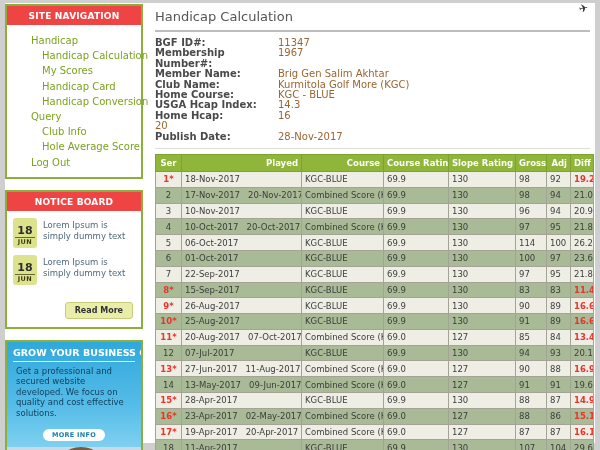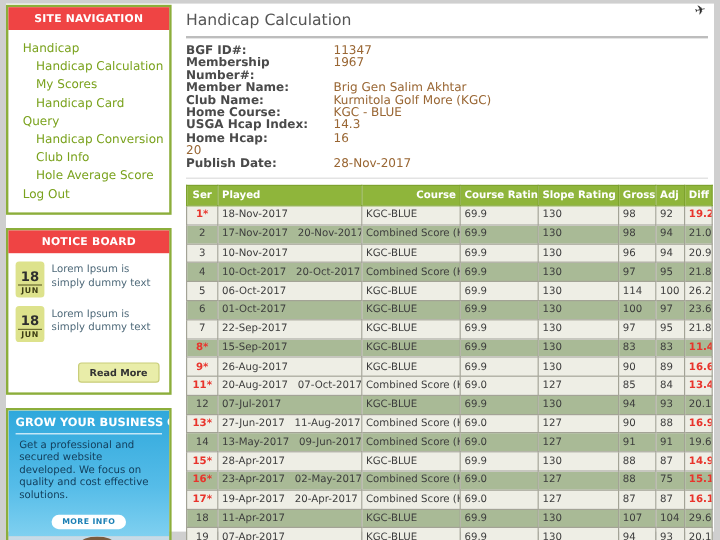--- a/index.html
+++ b/index.html
@@ -4,21 +4,21 @@
 <style>
   * { margin:0; padding:0; box-sizing:border-box; }
   html,body { width:600px; height:450px; overflow:hidden; }
   body { background:#cfcfcf; font-family:"DejaVu Sans","Liberation Sans",sans-serif; position:relative; }
   .page { position:absolute; left:5px; top:3px; width:590px; height:440px; background:#ffffff; }
 
   
   .sidebar { position:absolute; left:5px; top:4px; width:138px; }
   .panel { border:2px solid #8cae3b; background:#fff; margin-bottom:11px; }
   .panel-header { background:#ef4444; color:#fff; font-size:9px; font-weight:bold; text-align:center; padding:5px 0 4px; letter-spacing:.2px; }
-  .nav-list { padding:8px 4px 7px; }
+  .nav-list { padding:8px 16px 7px; }
   .nav-item { font-size:10px; color:#7aa21d; padding:2.1px 4px 2.1px 8px; cursor:pointer; white-space:nowrap; }
   .nav-item.indent { padding-left:19px; }
 
   .notice-content { padding:7px 6px 6px; }
   .notice-item { display:flex; align-items:flex-start; margin-bottom:7px; }
   .date-badge { width:24px; background:#dde28c; border-radius:3px; text-align:center; padding:1px 0 2px; margin-right:6px; flex:none; }
   .date-day { font-size:11px; font-weight:bold; color:#2e2e2e; border-bottom:1px solid #6a6a30; display:inline-block; line-height:12px; padding:0 2px; }
   .date-month { font-size:6.5px; font-weight:bold; color:#3c3c14; letter-spacing:.5px; }
   .notice-text { font-size:8.5px; color:#4f6a7a; line-height:11.5px; padding-top:2px; }
   .read-more-row { text-align:right; padding:2px 2px 0; }
@@ -41,21 +41,21 @@
   .page-title { font-size:13px; color:#555; }
   .corner-icon { position:absolute; right:2px; top:-2px; font-size:11px; color:#2f2f2f; transform:rotate(-12deg); cursor:pointer; }
 
   .details { padding:6px 0 2px; }
   .detail-row { display:flex; font-size:10px; line-height:10.4px; }
   .detail-label { width:123px; flex:none; font-weight:bold; color:#4a4a4a; }
   .detail-value { color:#996633; }
   .details-rule { border-bottom:1px solid #ddd; margin:4px 0 5px; }
 
   table.scores { width:100%; border-collapse:collapse; table-layout:fixed; font-size:8.5px; }
-  table.scores th { background:#8fb53b; color:#fff; font-weight:bold; border:1px solid #7da22e; padding:3px 3px; text-align:left; white-space:nowrap; overflow:hidden; }
+  table.scores th { background:#8fb53b; color:#fff; font-weight:bold; border:1px solid #7da22e; padding:3px 3px; text-align:right; white-space:nowrap; overflow:hidden; }
   table.scores th.h-ser { text-align:center; }
   table.scores th.h-course { text-align:right; }
   table.scores td { border:1px solid #a3a396; padding:2.4px 3px; color:#3d3d3d; white-space:pre; overflow:hidden; }
   table.scores tr.odd td { background:#eeeee5; }
   table.scores tr.even td { background:#a9ba96; }
   td.c-ser { text-align:center; color:#4a4a4a; }
   tr.starred td.c-ser, tr.starred td.c-diff { color:#e8342c; font-weight:bold; }
 </style>
 </head>
 <body>
@@ -64,22 +64,22 @@
 
 <div class="sidebar">
 
   <div class="panel">
     <div class="panel-header">SITE NAVIGATION</div>
     <div class="nav-list">
         <div class="nav-item">Handicap</div>
         <div class="nav-item indent">Handicap Calculation</div>
         <div class="nav-item indent">My Scores</div>
         <div class="nav-item indent">Handicap Card</div>
+        <div class="nav-item indent">Handicap Conversion</div>
         <div class="nav-item">Query</div>
-        <div class="nav-item indent">Handicap Conversion</div>
         <div class="nav-item indent">Club Info</div>
         <div class="nav-item indent">Hole Average Score</div>
         <div class="nav-item">Log Out</div>
       </div>
   </div>
 
   <div class="panel">
     <div class="panel-header">NOTICE BOARD</div>
     <div class="notice-content">
         <div class="notice-item">
@@ -265,20 +265,30 @@
         <tr class="odd starred">
           <td class="c-ser">9*</td>
           <td class="c-played">26-Aug-2017</td>
           <td class="c-course">KGC-BLUE</td>
           <td class="c-crating">69.9</td>
           <td class="c-srating">130</td>
           <td class="c-gross">90</td>
           <td class="c-adj">89</td>
           <td class="c-diff">16.6</td>
         </tr>
+        <tr class="even starred">
+          <td class="c-ser">10*</td>
+          <td class="c-played">25-Aug-2017</td>
+          <td class="c-course">KGC-BLUE</td>
+          <td class="c-crating">69.9</td>
+          <td class="c-srating">130</td>
+          <td class="c-gross">91</td>
+          <td class="c-adj">89</td>
+          <td class="c-diff">16.6</td>
+        </tr>
         <tr class="odd starred">
           <td class="c-ser">11*</td>
           <td class="c-played">20-Aug-2017   07-Oct-2017</td>
           <td class="c-course">Combined Score (KGC-</td>
           <td class="c-crating">69.0</td>
           <td class="c-srating">127</td>
           <td class="c-gross">85</td>
           <td class="c-adj">84</td>
           <td class="c-diff">13.4</td>
         </tr>
@@ -322,21 +332,21 @@
           <td class="c-adj">87</td>
           <td class="c-diff">14.9</td>
         </tr>
         <tr class="even starred">
           <td class="c-ser">16*</td>
           <td class="c-played">23-Apr-2017   02-May-2017</td>
           <td class="c-course">Combined Score (KGC-</td>
           <td class="c-crating">69.0</td>
           <td class="c-srating">127</td>
           <td class="c-gross">88</td>
-          <td class="c-adj">75</td>
+          <td class="c-adj">86</td>
           <td class="c-diff">15.1</td>
         </tr>
         <tr class="odd starred">
           <td class="c-ser">17*</td>
           <td class="c-played">19-Apr-2017   20-Apr-2017</td>
           <td class="c-course">Combined Score (KGC-</td>
           <td class="c-crating">69.0</td>
           <td class="c-srating">127</td>
           <td class="c-gross">87</td>
           <td class="c-adj">87</td>

